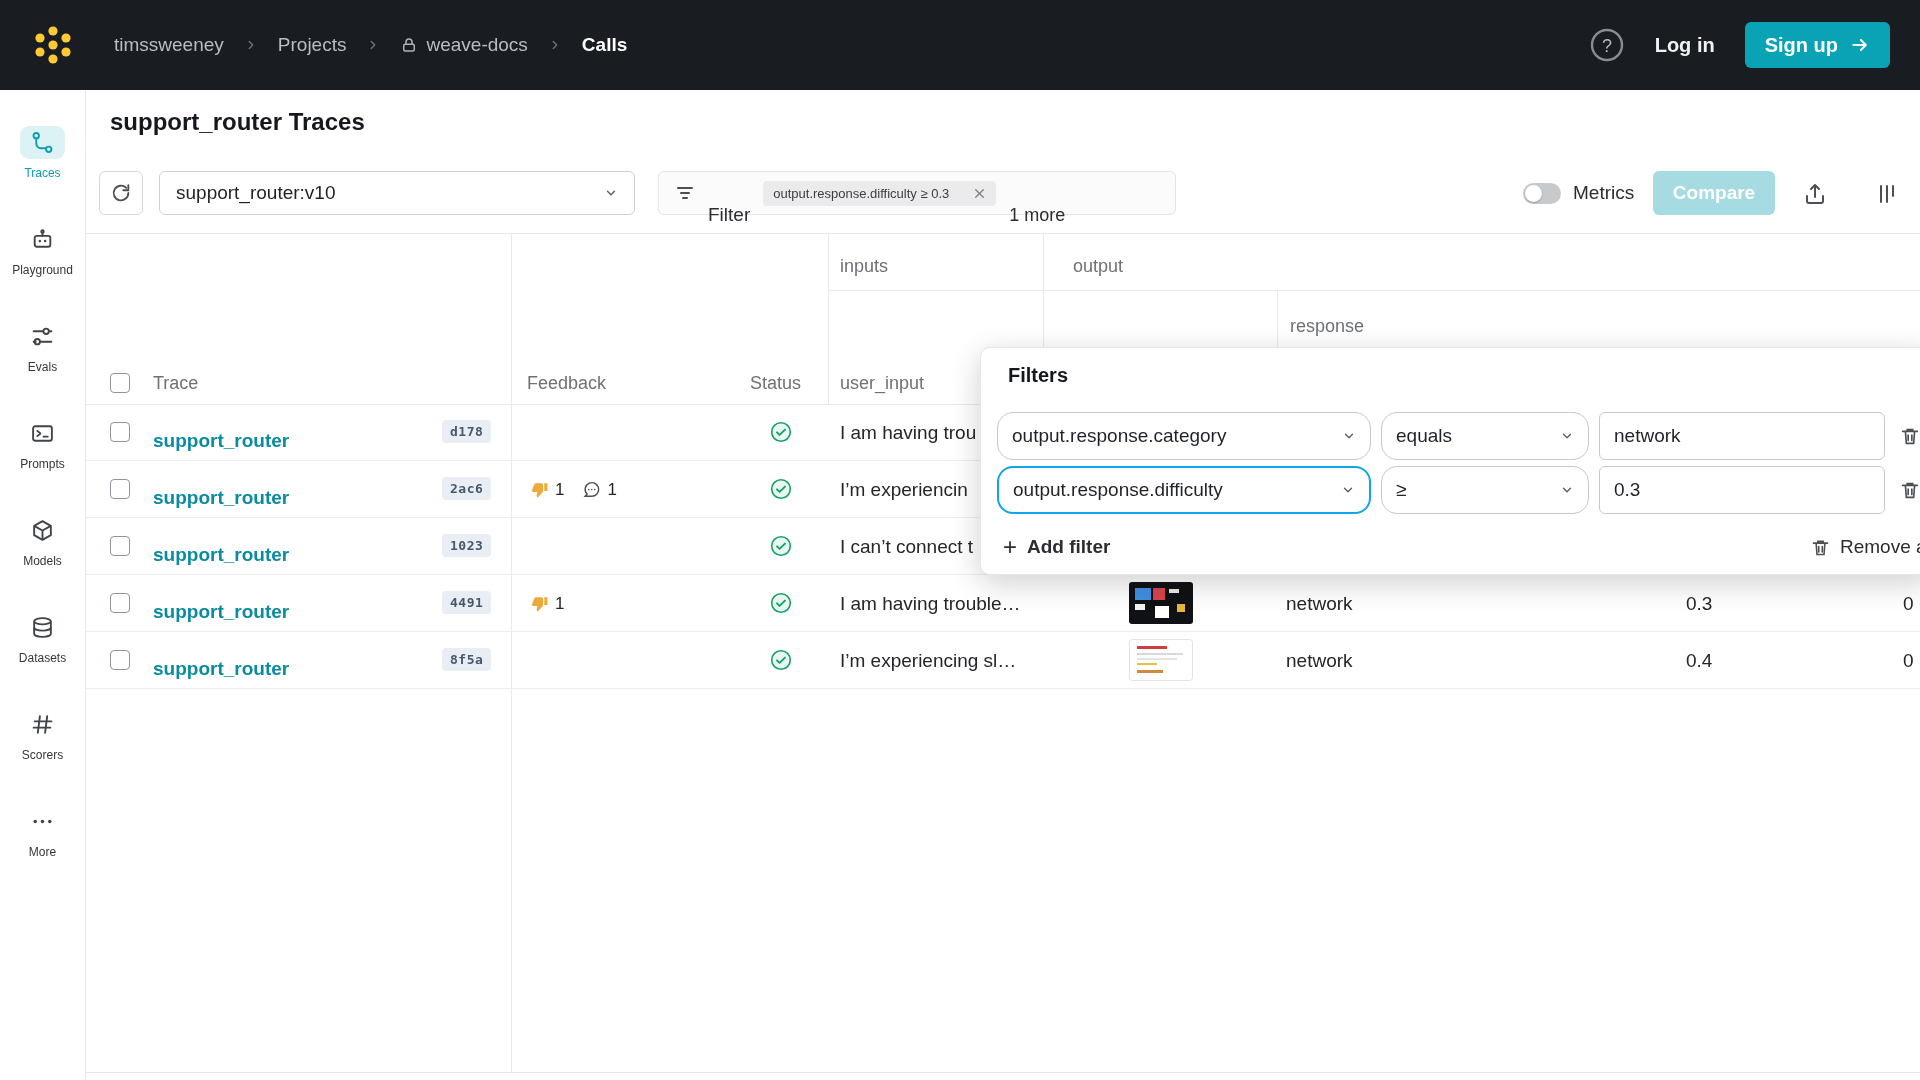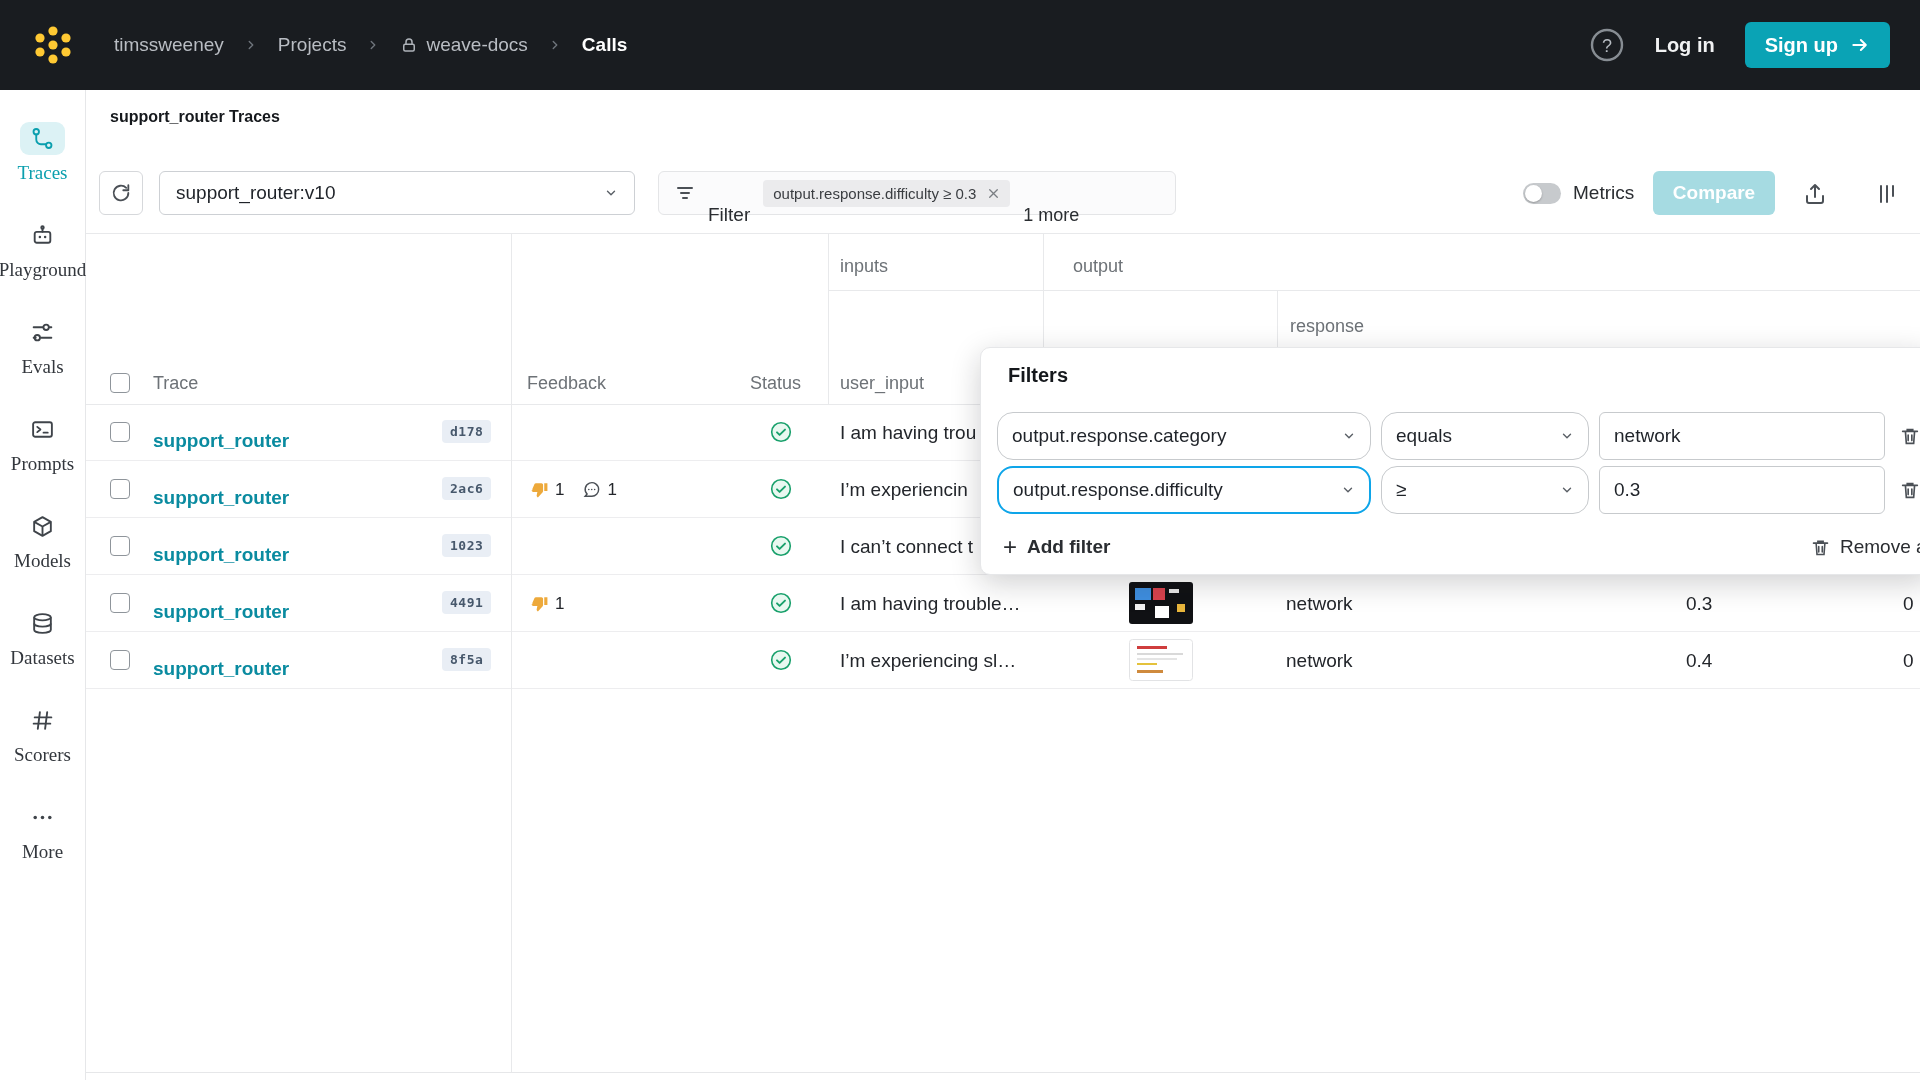--- a/index.html
+++ b/index.html
@@ -22,39 +22,39 @@
   .login { color:#f1f2f3; font-size:20px; font-weight:600; cursor:pointer; }
   .signup { height:46px; padding:0 20px; border-radius:6px; background:#0aa3b5;
     display:flex; align-items:center; gap:12px; color:#fff; font-size:20px; font-weight:700; cursor:pointer; }
   
   .sidebar { position:absolute; top:90px; left:0; width:86px; bottom:0; background:#fff;
     border-right:1px solid #e6e7e9; display:flex; flex-direction:column; align-items:center;
     padding-top:14px; z-index:10; }
   .side-item { width:86px; height:97px; display:flex; flex-direction:column; align-items:center;
     justify-content:center; gap:7px; cursor:pointer; color:#3f444a; }
   .side-item .icw { display:flex; align-items:center; justify-content:center; padding:4px 10px; border-radius:9px; }
-  .side-item .lbl { font-size:19px; color:#33373d;font-family:Liberation Serif, serif; }
+  .side-item .lbl { font-size:12px; color:#33373d; }
   .side-item.active { color:#0b9fae; }
   .side-item.active .icw { background:#dcf2f5; }
   .side-item.active .lbl { color:#0b9fae; }
   
   .main { position:absolute; left:86px; top:90px; right:0; bottom:0; background:#fff; }
-  .page-title { position:absolute; left:24px; top:18px; font-size:16px; font-weight:700; color:#15181c; }
+  .page-title { position:absolute; left:24px; top:18px; font-size:24px; font-weight:700; color:#15181c; }
   
   .btn-refresh { position:absolute; left:13px; top:81px; width:44px; height:44px;
     border:1px solid #d6d8db; border-radius:6px; display:flex; align-items:center; justify-content:center; cursor:pointer; background:#fff; }
   .select-version { position:absolute; left:73px; top:81px; width:476px; height:44px;
     border:1px solid #cdd0d4; border-radius:6px; background:#fff; padding:0 16px;
     display:flex; align-items:center; justify-content:space-between; font-size:19px; cursor:pointer; }
   .filterbar { position:absolute; left:572px; top:81px; height:44px; min-width:518px;
     border:1px solid #e4e5e7; background:#fbfbfc; border-radius:6px; padding:0 16px;
     display:flex; align-items:center; gap:13px; cursor:pointer; }
   .filterbar .flabel { font-size:19px; color:#2a2d31;margin-top:44px; }
-  .fchip { background:#ebebed; border-radius:4px; padding:5px 10px; display:flex; align-items:center; gap:11px;
-    font-size:15px; color:#3a3d41; }
+  .fchip { background:#ebebed; border-radius:4px; padding:5px 10px; display:flex; align-items:center; gap:24px;
+    font-size:13px; color:#3a3d41; }
   .fmore { font-size:18px; color:#2a2d31;margin-top:44px; }
   .toggle { position:absolute; left:1437px; top:93px; width:38px; height:21px; border-radius:11px;
     background:#c7cacd; cursor:pointer; }
   .toggle .knob { position:absolute; left:2px; top:2px; width:17px; height:17px; border-radius:50%; background:#fff;
     box-shadow:0 1px 2px rgba(0,0,0,.25); }
   .metrics-lbl { position:absolute; left:1487px; top:81px; height:44px; line-height:44px; font-size:19px; color:#2a2d31; }
   .btn-compare { position:absolute; left:1567px; top:81px; width:122px; height:44px; border-radius:6px;
     background:#a6dbe2; color:#fff; font-size:19px; font-weight:700;
     display:flex; align-items:center; justify-content:center; cursor:default; }
   .btn-export { position:absolute; left:1712px; top:87px; width:34px; height:34px;

